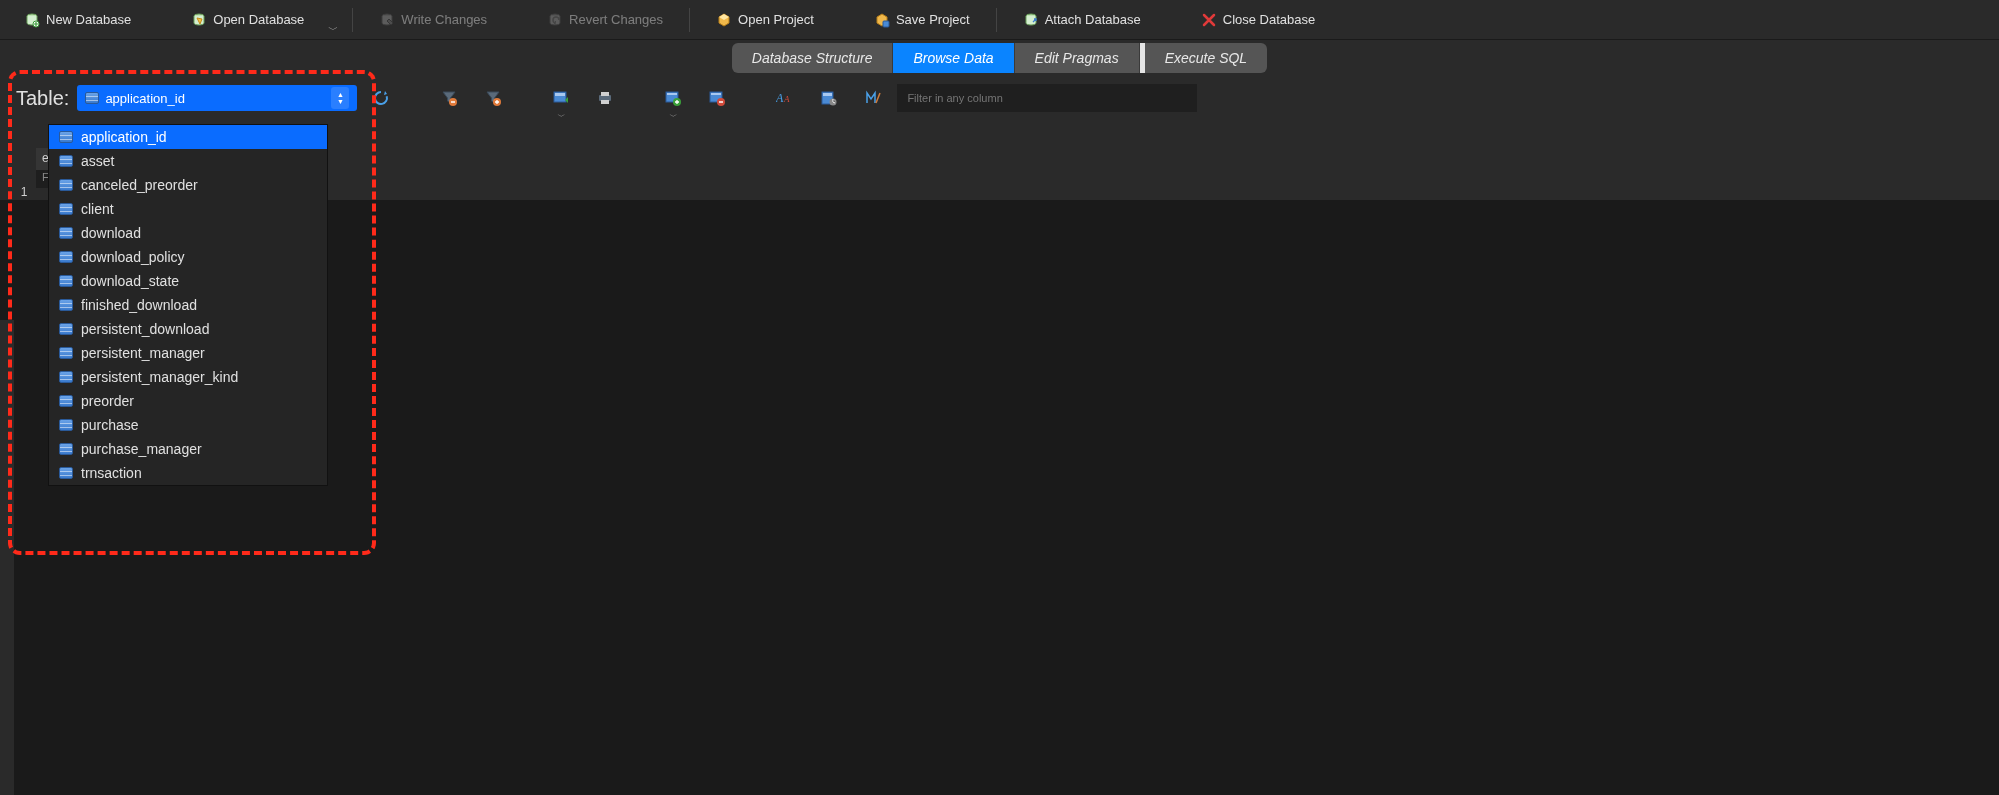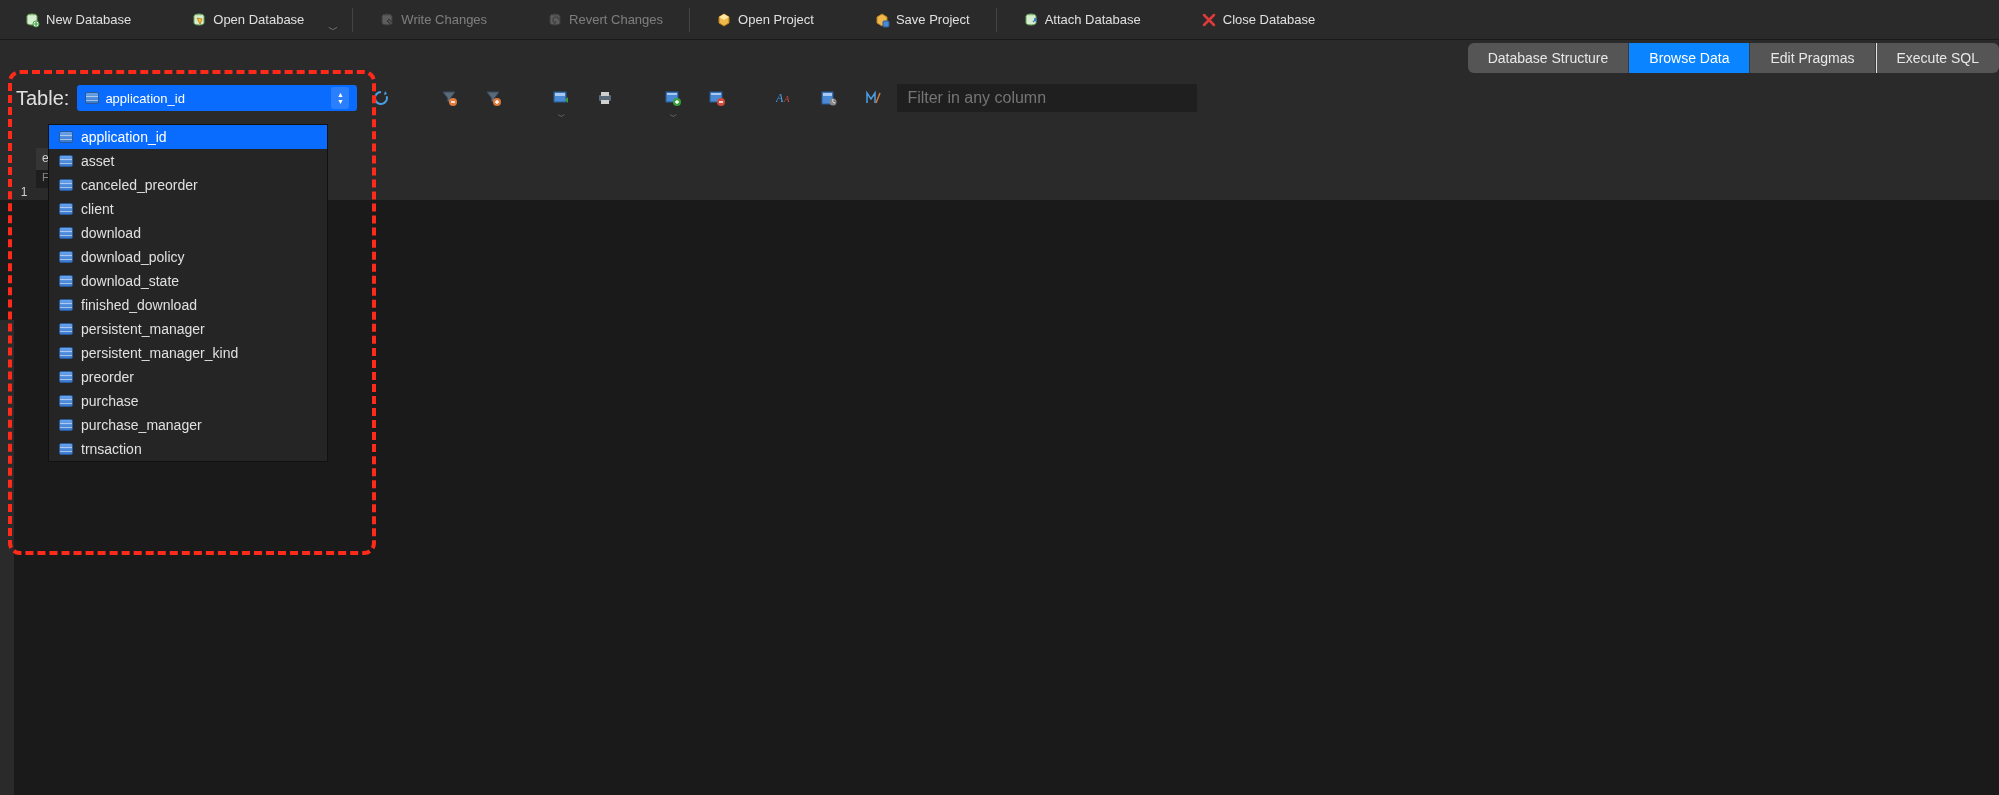--- a/index.html
+++ b/index.html
@@ -43,24 +43,25 @@
   padding-bottom: 2px;
 }
 .icon-db {
   width: 16px; height: 16px;
   display: inline-flex; align-items: center; justify-content: center;
 }
 
 
 .tabs-row {
   display: flex;
-  justify-content: flex-end;
+  justify-content: center;
   align-items: center;
   height: 36px;
   background: #2a2a2a;
+  font-style: italic;
 }
 .tabs {
   display: flex;
   border-radius: 6px;
   overflow: hidden;
   background: #555;
 }
 .tab {
   padding: 7px 20px;
   font-size: 14px;
@@ -158,21 +159,21 @@
   transform: translateX(-50%);
   font-size: 8px;
   color: #999;
 }
 .tool-sep { width: 20px; }
 
 .filter-input {
   background: #1f1f1f;
   border: none;
   color: #fdba74;
-  font-size: 16px;
+  font-size: 11px;
   padding: 6px 10px;
   width: 300px;
   height: 28px;
   outline: none;
 }
 
 
 .grid-area {
   position: absolute;
   left: 0; right: 0;
@@ -364,21 +365,21 @@
     </span>
     <span>Close Database</span>
   </div>
 </div>
 
 <div class="tabs-row">
   <div class="tabs">
     <div class="tab">Database Structure</div>
     <div class="tab active">Browse Data</div>
     <div class="tab">Edit Pragmas</div>
-    <div class="tab" style="border-left:1px solid #e5e5e5">Execute SQL</div>
+    <div class="tab" style="border-left:5px solid #e5e5e5">Execute SQL</div>
   </div>
 </div>
 
 <div class="browse-toolbar">
   <span class="tbl-label">Table:</span>
 
   <div class="table-select">
     <div class="table-select-btn">
       <span class="tbl-icon"></span>
       <span>application_id</span>
@@ -509,20 +510,24 @@
   <div class="dd-item">
       <span class="tbl-icon"></span>
       <span>download_state</span>
     </div>
   <div class="dd-item">
       <span class="tbl-icon"></span>
       <span>finished_download</span>
     </div>
   <div class="dd-item">
       <span class="tbl-icon"></span>
+      <span>persistent_download</span>
+    </div>
+  <div class="dd-item">
+      <span class="tbl-icon"></span>
       <span>persistent_manager</span>
     </div>
   <div class="dd-item">
       <span class="tbl-icon"></span>
       <span>persistent_manager_kind</span>
     </div>
   <div class="dd-item">
       <span class="tbl-icon"></span>
       <span>preorder</span>
     </div>

